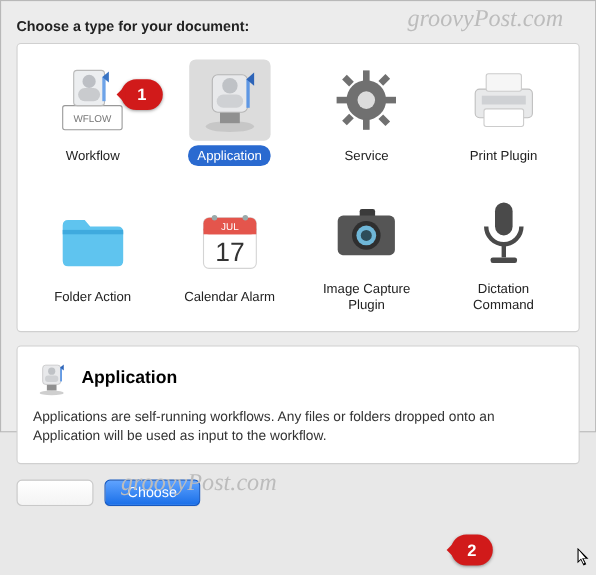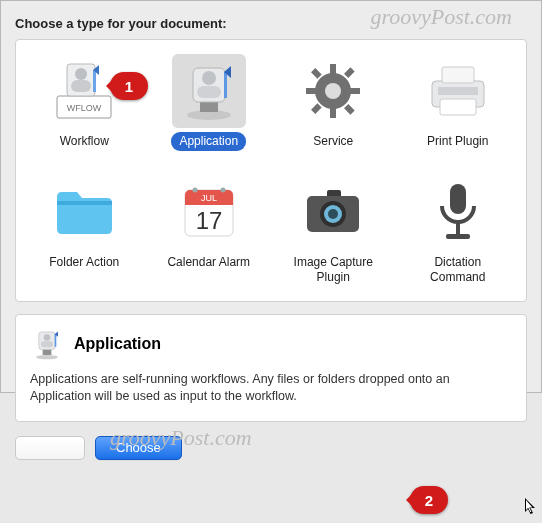--- a/index.html
+++ b/index.html
@@ -37,20 +37,21 @@
     margin-bottom: 12px;
   }
   .type-item {
     display: flex;
     flex-direction: column;
     align-items: center;
     font-size: 12px;
     color: #222;
     text-align: center;
     cursor: pointer;
+    justify-content: center;
   }
   .type-item .iconbox {
     width: 74px;
     height: 74px;
     border-radius: 6px;
     display: flex;
     align-items: center;
     justify-content: center;
     margin-bottom: 4px;
   }

